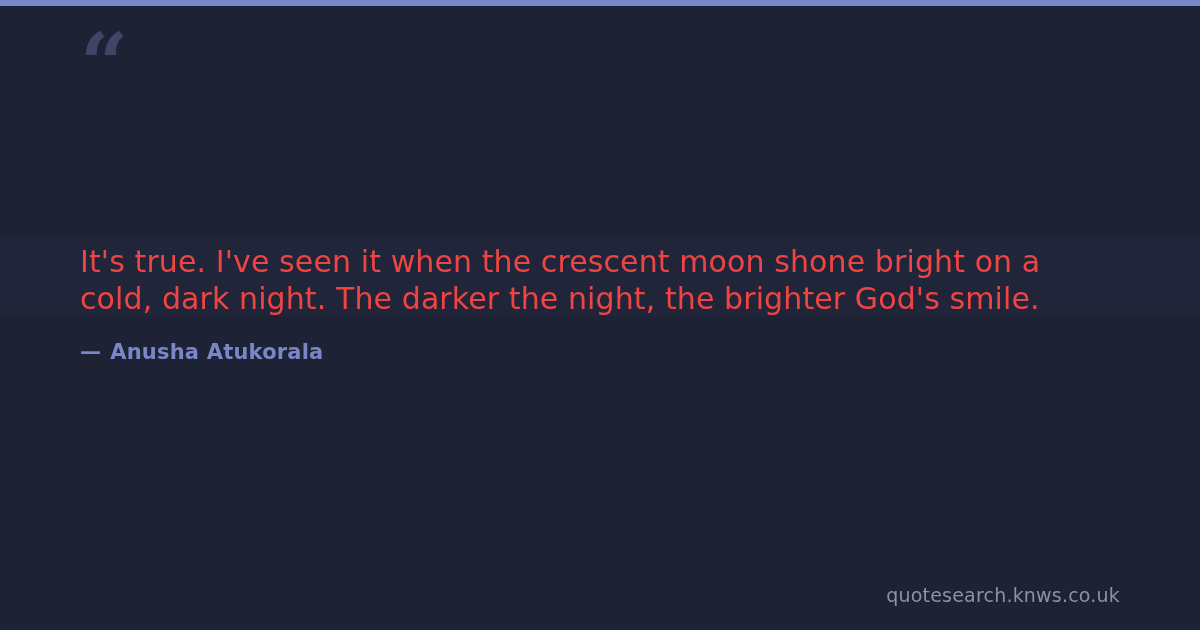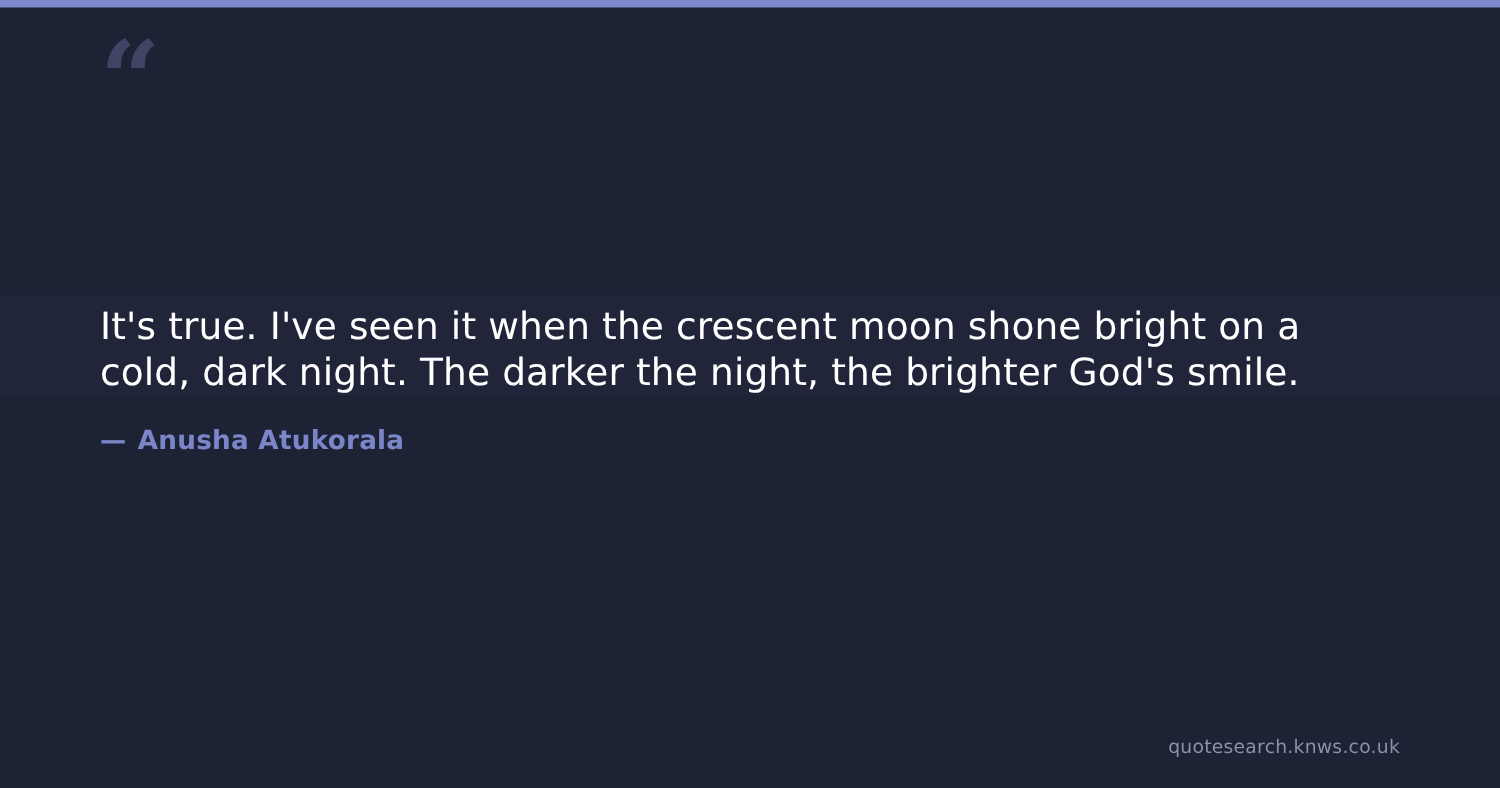--- a/index.html
+++ b/index.html
@@ -60,21 +60,21 @@
   .quote-text {
     position: absolute;
     left: 80px;
     top: 243px;
     width: 1040px;
     margin: 0;
     font-family: "DejaVu Sans", sans-serif;
     font-size: 30px;
     font-weight: 400;
     line-height: 37px;
-    color: #ffffff;
+    color: #ef4444;
     letter-spacing: 0.1px;
   }
 
   .attribution {
     position: absolute;
     left: 80px;
     top: 338px;
     font-family: "DejaVu Sans", sans-serif;
     font-size: 21px;
     font-weight: 700;
@@ -87,21 +87,21 @@
 
   .attribution .dash {
     margin-right: 9px;
   }
 
   .watermark {
     position: absolute;
     right: 80px;
     bottom: 24px;
     font-family: "DejaVu Sans", sans-serif;
-    font-size: 15px;
+    font-size: 19px;
     font-weight: 400;
     color: #8b91a8;
     letter-spacing: 0.2px;
     white-space: nowrap;
   }
 </style>
 </head>
 <body>
 
 <div class="card">

